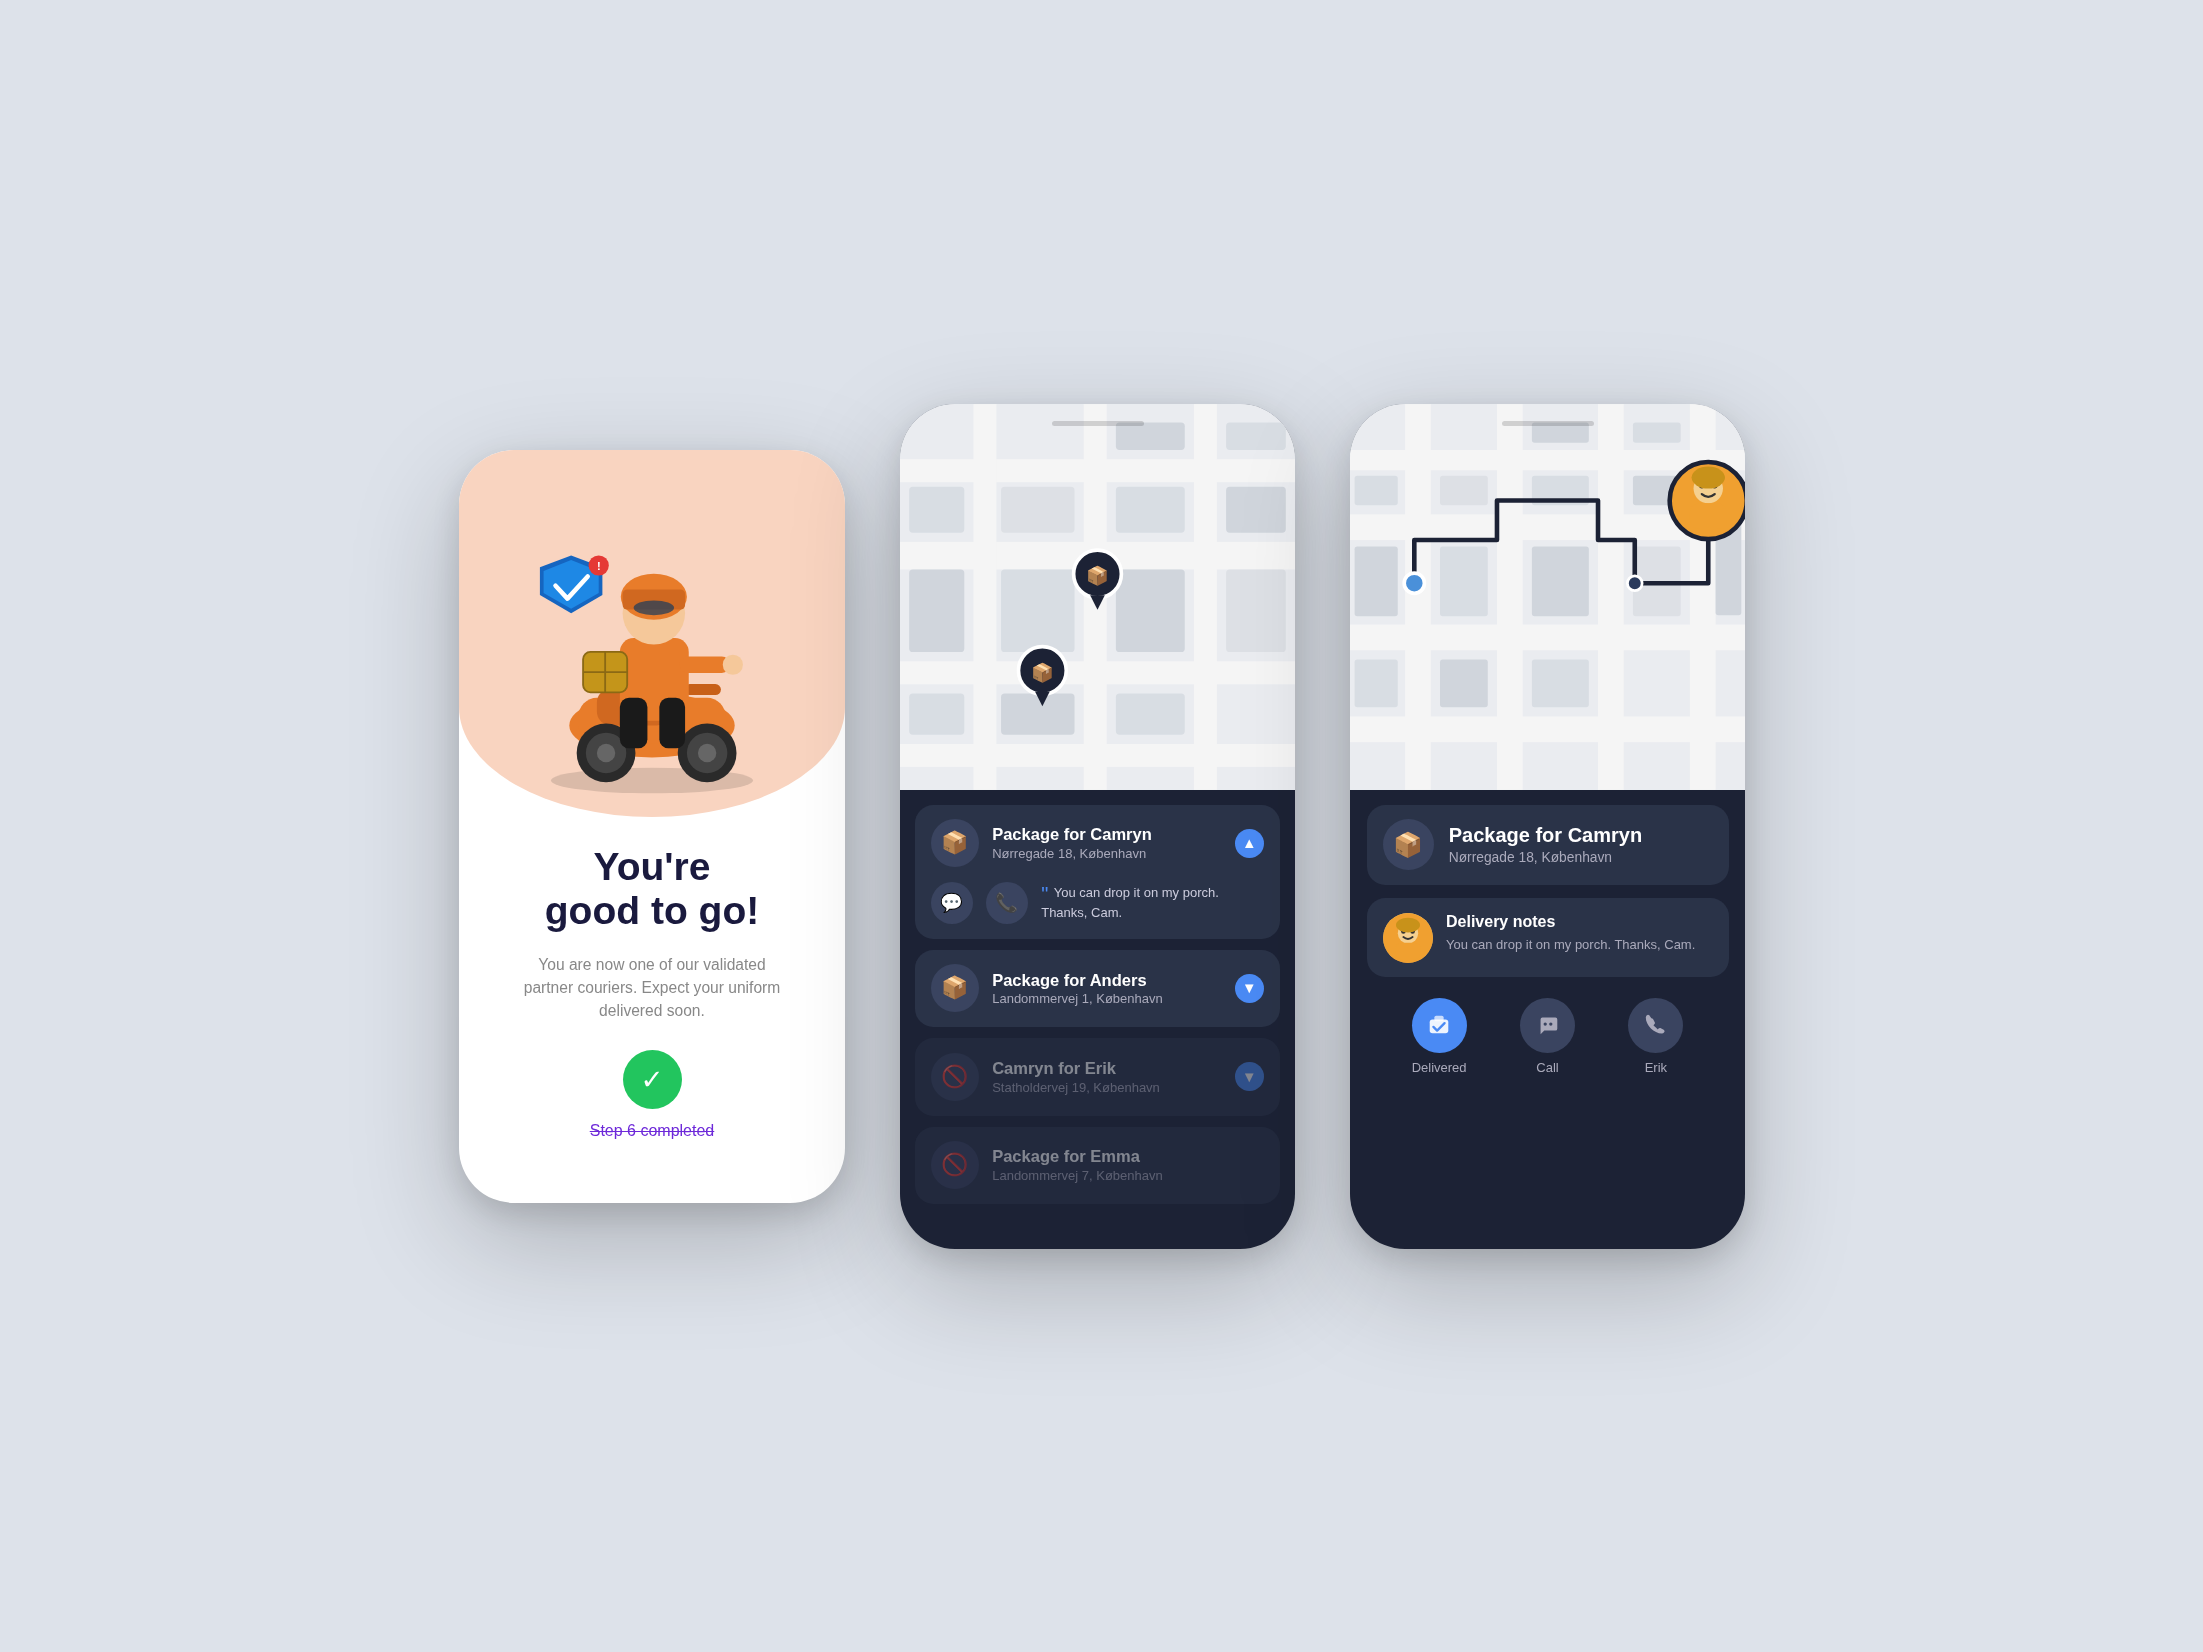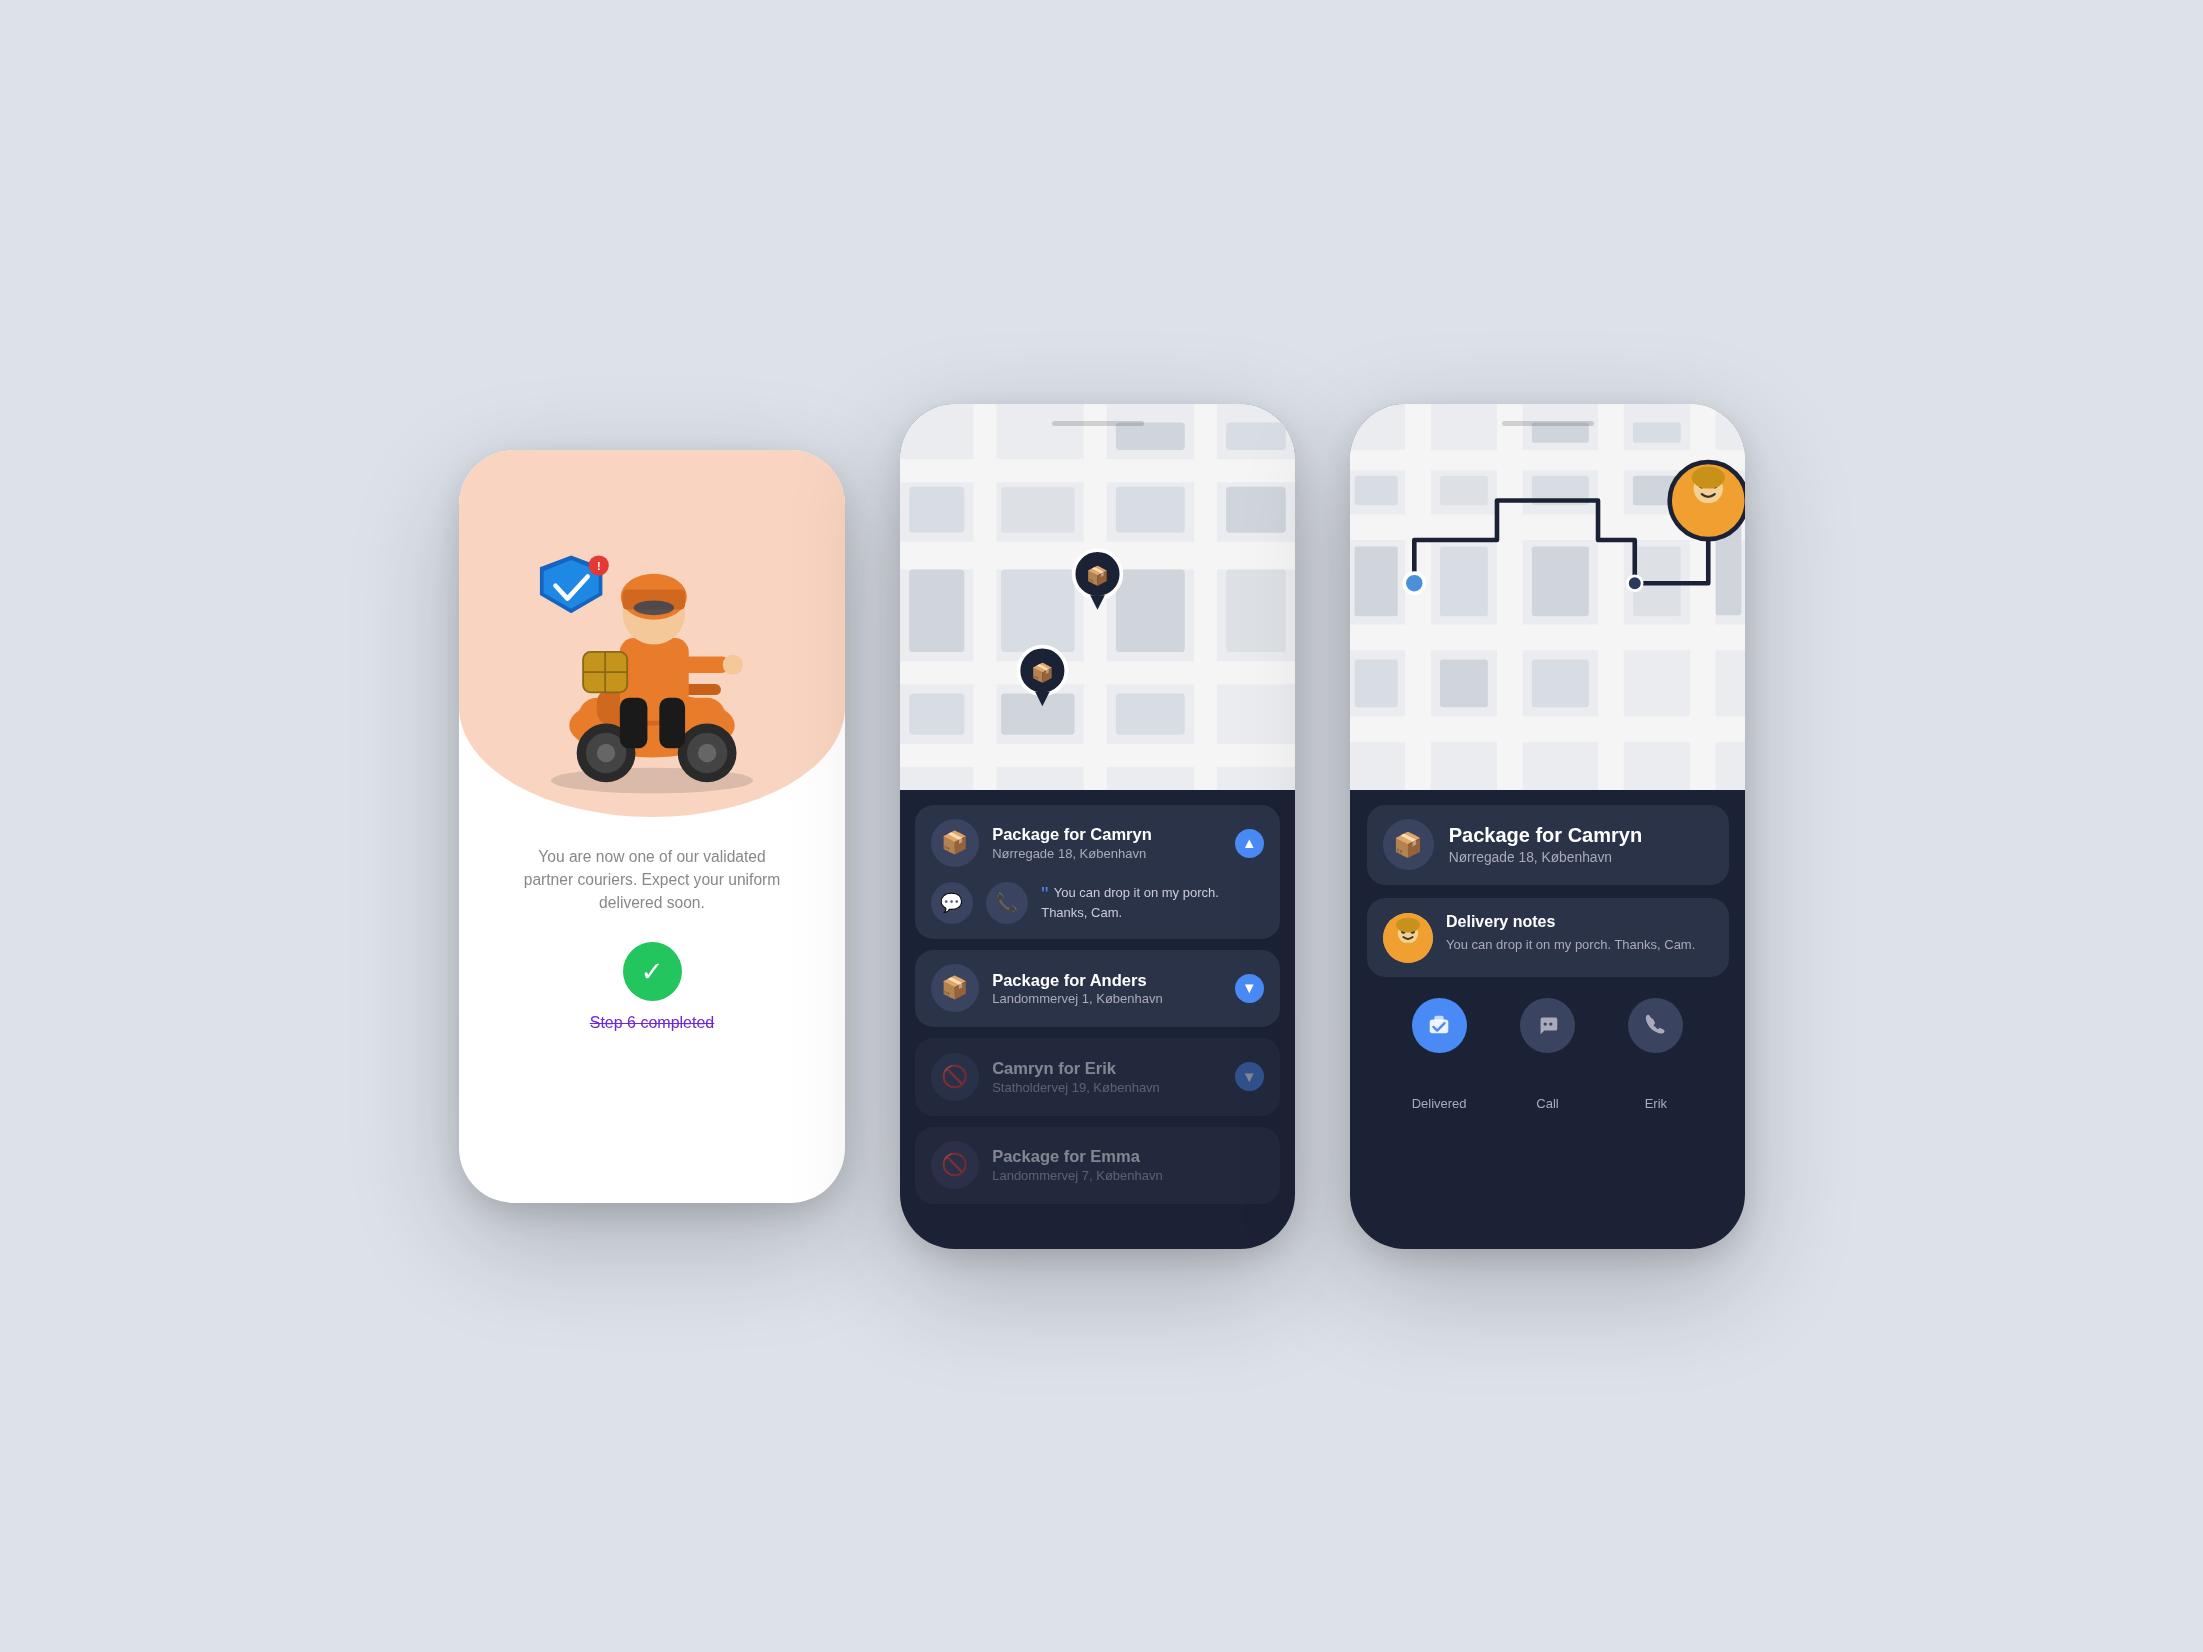--- a/index.html
+++ b/index.html
@@ -307,21 +307,20 @@
       display: flex;
       align-items: center;
       justify-content: center;
       font-size: 24px;
     }
     .action-icon-circle.blue { background: #4a8af4; color: white; }
     .action-icon-circle.gray { background: #3a4460; color: #aab; }
     .action-label {
       font-size: 13px;
       color: #aab;
-      margin-top: 36px;
     }
 
     .notch {
       position: absolute;
       top: 16.5px;
       left: 50%;
       transform: translateX(-50%);
       width: 92px;
       height: 5.5px;
       background: rgba(0,0,0,0.15);
@@ -377,20 +376,22 @@
       <polygon points="72,100 102,112 102,136 72,153 42,136 42,112" fill="#1e88e5"></polygon>
 
       <polyline points="55,128 68,142 90,118" fill="none" stroke="white" stroke-width="5" stroke-linecap="round" stroke-linejoin="round"></polyline>
 
       <circle cx="102" cy="106" r="11" fill="#e53935"></circle>
       <text x="102" y="111" text-anchor="middle" fill="white" font-size="12" font-weight="bold">!</text>
     </svg>
   </div>
 
   <div class="text-content">
+    <h1 class="main-title" style="white-space: pre-line;">You're
+good to go!</h1>
     <p class="sub-text">You are now one of our validated partner couriers. Expect your uniform delivered soon.</p>
     <div class="check-circle">✓</div>
     <div class="step-label">Step 6 completed</div>
   </div>
 </div>
 
 <div class="phone phone-2">
   <div class="notch"></div>
 
   <div class="map-area-2">

